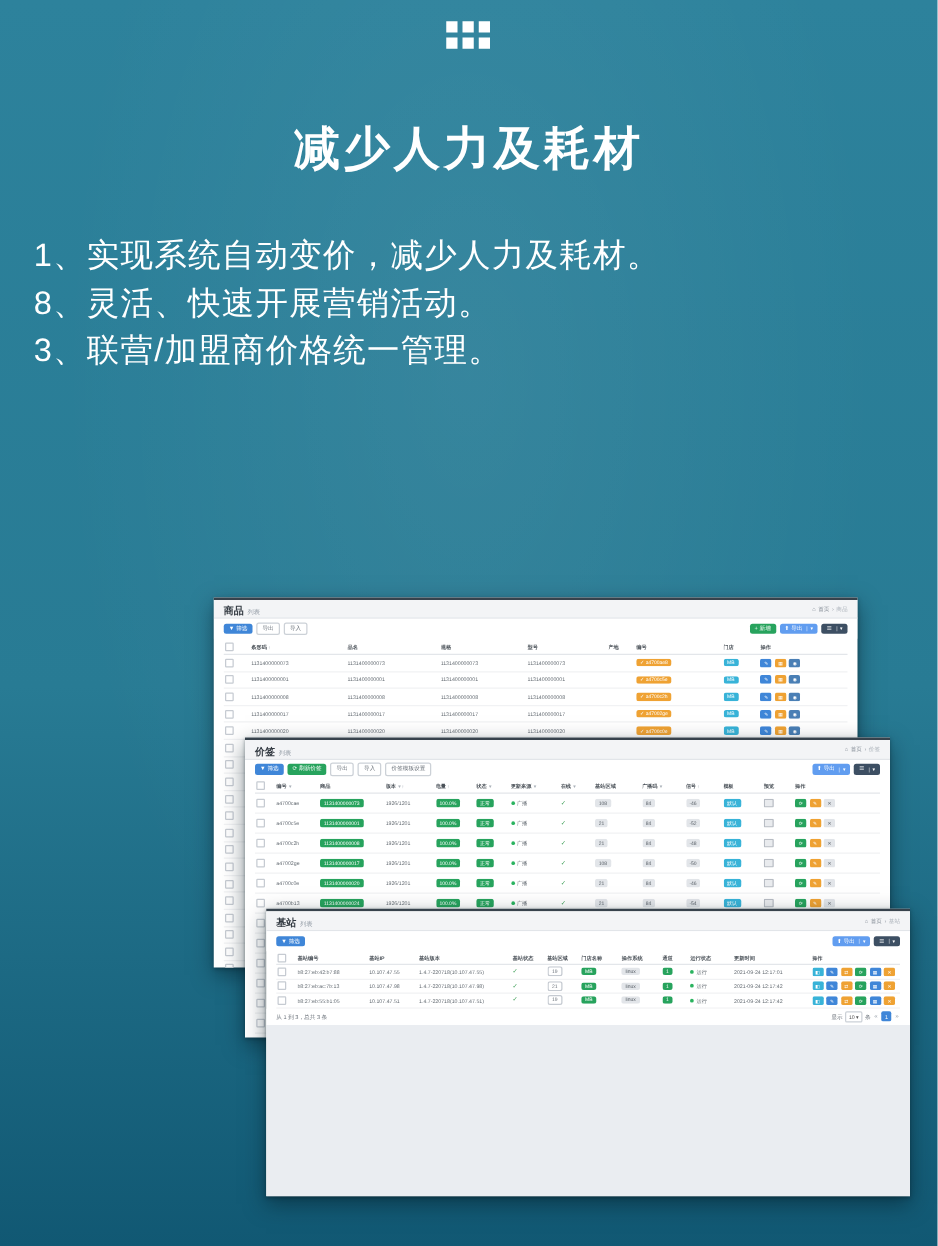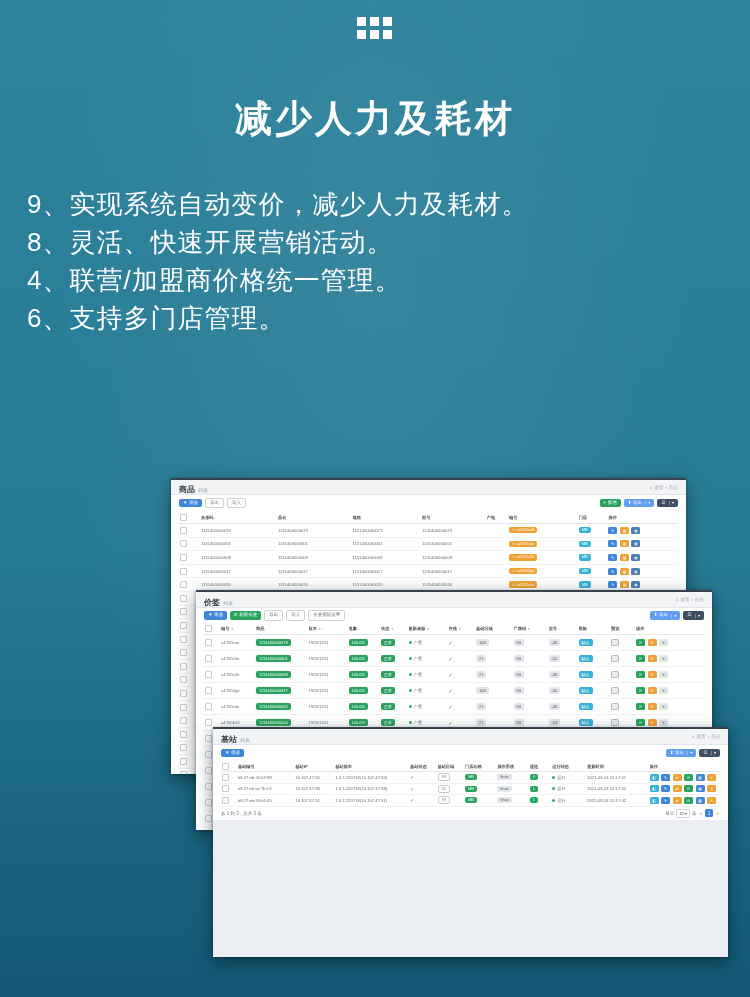--- a/index.html
+++ b/index.html
@@ -90,24 +90,23 @@
       <i></i>
       <i></i>
     <i></i>
       <i></i>
       <i></i>
   </div>
 
   <h1 class="page-title">减少人力及耗材</h1>
 
   <ul class="bullets">
-    <li>9、实现系统自动变价，减少人力及耗材。</li>
+    <li>1、实现系统自动变价，减少人力及耗材。</li>
     <li>8、灵活、快速开展营销活动。</li>
-    <li>4、联营/加盟商价格统一管理。</li>
-    <li>6、支持多门店管理。</li>
+    <li>3、联营/加盟商价格统一管理。</li>
   </ul>
 
   <section class="panel p0">
     <div class="phead">
       <div>
         <span class="ptitle">商品</span><span class="psub">列表</span>
       </div>
       <div class="bc">
         <span>⌂</span>
         <span>首页</span>

